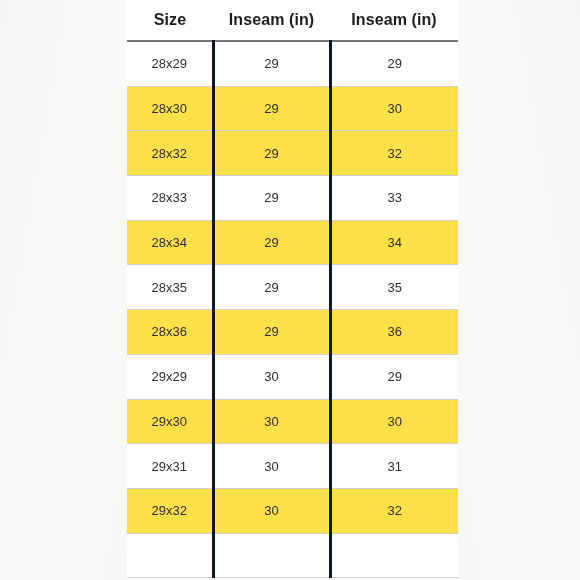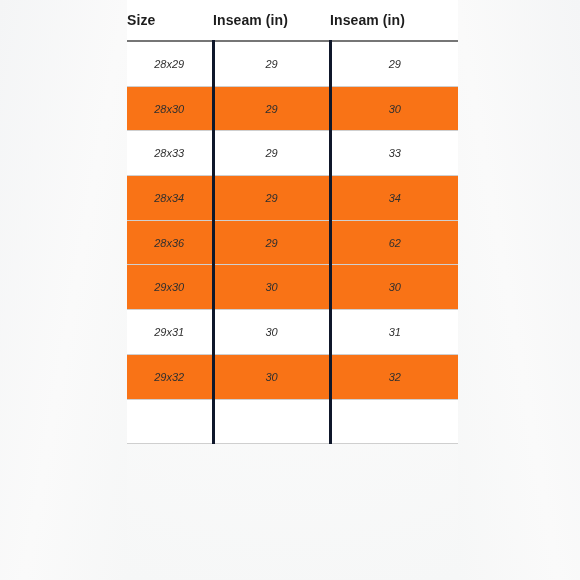--- a/index.html
+++ b/index.html
@@ -41,50 +41,49 @@
     background: #ffffff;
   }
 
   table.size-table col.c-size    { width: 86px; }
   table.size-table col.c-waist   { width: 117px; }
   table.size-table col.c-inseam  { width: 128px; }
 
   thead th {
     height: 40px;
     padding: 0;
-    font-size: 14px;
+    font-size: 16px;
     font-weight: bold;
     color: #1d1d1d;
-    text-align: left;
+    text-align: center;
     vertical-align: middle;
     letter-spacing: 0.1px;
     background: #ffffff;
     border-bottom: 2px solid #767676;
   }
 
   tbody td {
     height: 43.7px;
     padding: 0;
-    font-size: 11px;
+    font-size: 13px;
     font-weight: normal;
     color: #2f2f2f;
     text-align: center;
     vertical-align: middle;
     border-bottom: 1px solid #cfcfcf;
     background: #ffffff;
-    font-style: italic;
   }
 
   tbody td.col-waist,
   tbody td.col-inseam {
     border-left: 3px solid #0f172a;
   }
 
   tbody tr.striped td {
-    background: #f97316;
+    background: #fde047;
   }
 
   
   .backdrop-left,
   .backdrop-right {
     position: absolute;
     top: 0;
     height: 580px;
     pointer-events: none;
   }
@@ -125,34 +124,49 @@
           <tr>
             <td class="col-size">28x29</td>
             <td class="col-waist">29</td>
             <td class="col-inseam">29</td>
           </tr>
           <tr class="striped">
             <td class="col-size">28x30</td>
             <td class="col-waist">29</td>
             <td class="col-inseam">30</td>
           </tr>
+          <tr class="striped">
+            <td class="col-size">28x32</td>
+            <td class="col-waist">29</td>
+            <td class="col-inseam">32</td>
+          </tr>
           <tr>
             <td class="col-size">28x33</td>
             <td class="col-waist">29</td>
             <td class="col-inseam">33</td>
           </tr>
           <tr class="striped">
             <td class="col-size">28x34</td>
             <td class="col-waist">29</td>
             <td class="col-inseam">34</td>
           </tr>
+          <tr>
+            <td class="col-size">28x35</td>
+            <td class="col-waist">29</td>
+            <td class="col-inseam">35</td>
+          </tr>
           <tr class="striped">
             <td class="col-size">28x36</td>
             <td class="col-waist">29</td>
-            <td class="col-inseam">62</td>
+            <td class="col-inseam">36</td>
+          </tr>
+          <tr>
+            <td class="col-size">29x29</td>
+            <td class="col-waist">30</td>
+            <td class="col-inseam">29</td>
           </tr>
           <tr class="striped">
             <td class="col-size">29x30</td>
             <td class="col-waist">30</td>
             <td class="col-inseam">30</td>
           </tr>
           <tr>
             <td class="col-size">29x31</td>
             <td class="col-waist">30</td>
             <td class="col-inseam">31</td>

